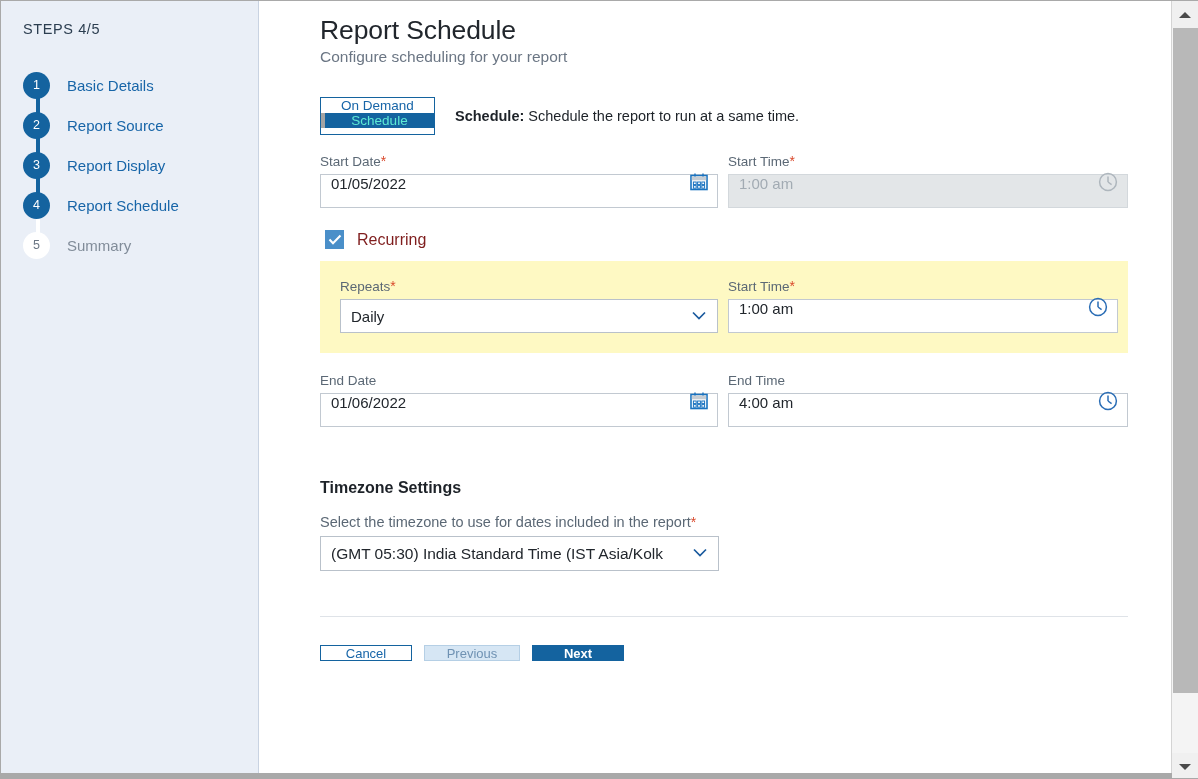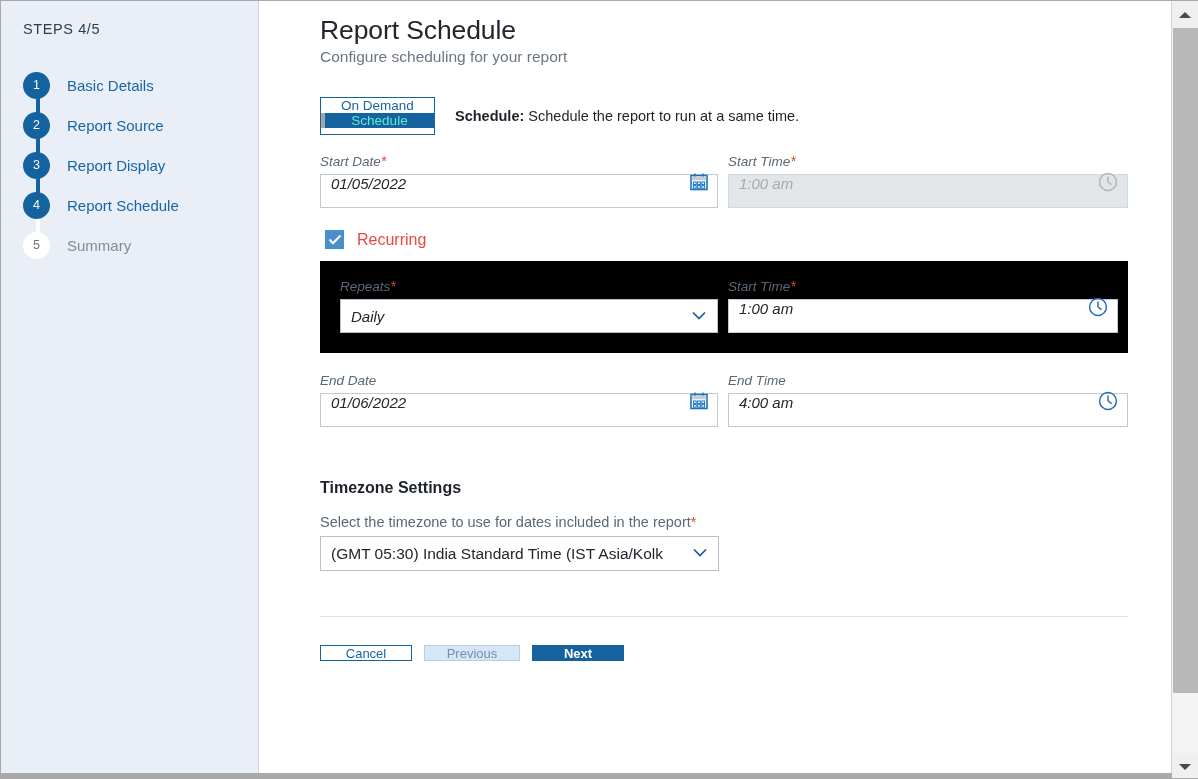--- a/index.html
+++ b/index.html
@@ -141,21 +141,20 @@
   }
   .toggle-desc b { font-weight: bold; }
 
   
   .form-row {
     display: flex;
     gap: 10px;
   }
   .field {
     position: relative;
-    font-style: italic;
   }
   .field-col-left { width: 398px; }
   .field-col-right { width: 400px; }
   .field-label {
     font-size: 13.5px;
     color: #5b6875;
     margin-bottom: 5px;
     display: block;
   }
   .req { color: #d9482b; font-size: 14px; }
@@ -203,26 +202,26 @@
     background: #4a8fc9;
     display: flex;
     align-items: center;
     justify-content: center;
     cursor: pointer;
   }
   .checkbox svg { display: block; }
   .checkbox-label {
     margin-left: 13px;
     font-size: 16px;
-    color: #ef4444;
+    color: #7f1d1d;
   }
 
   
   .recurring-panel {
-    background: #000000;
+    background: #fef9c3;
     width: 808px;
     padding: 17px 0 20px 20px;
     margin-bottom: 20px;
   }
   .panel-left { width: 378px; }
   .panel-right { width: 390px; }
 
   .divider {
     width: 808px;
     height: 1px;

